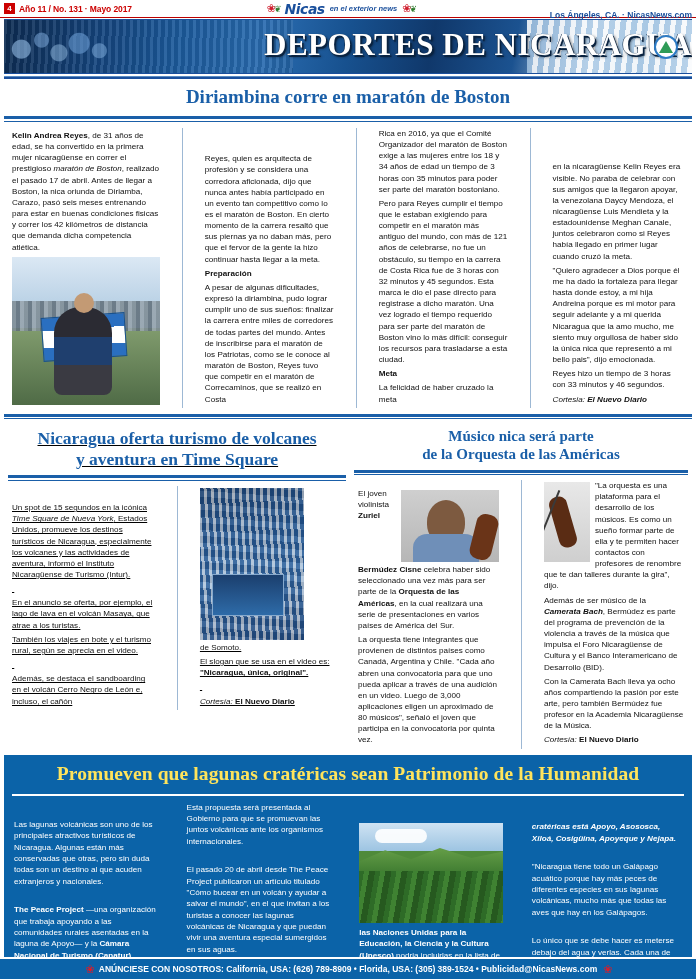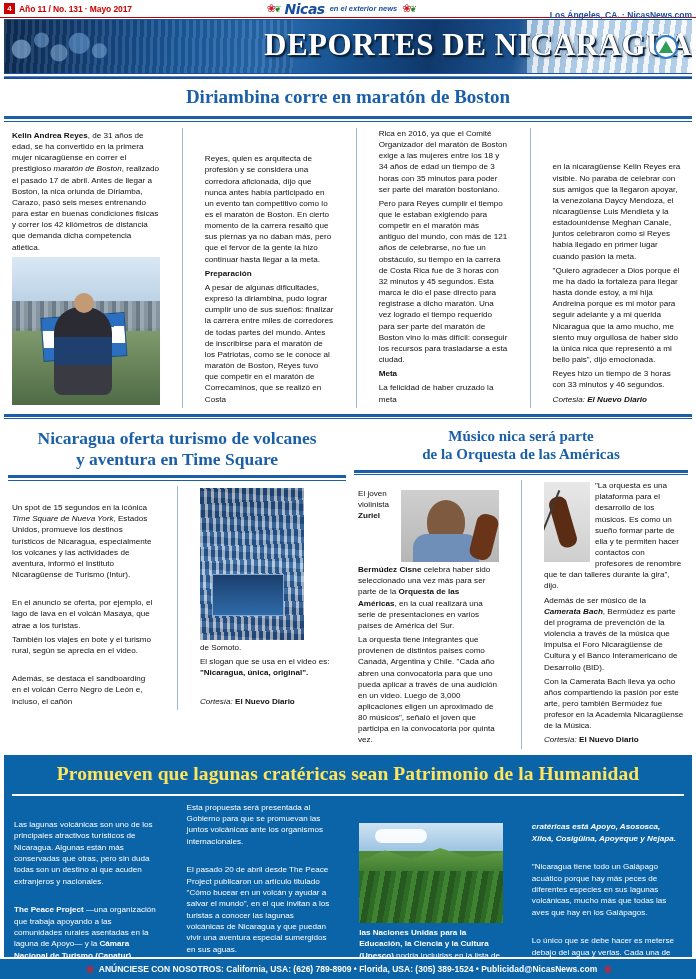--- a/index.html
+++ b/index.html
@@ -357,35 +357,35 @@
 
     <div class="col">
       <p>Rica en 2016, ya que el Comité Organizador del maratón de Boston exige a las mujeres entre los 18 y 34 años de edad un tiempo de 3 horas con 35 minutos para poder ser parte del maratón bostoniano.</p>
       <p>Pero para Reyes cumplir el tiempo que le estaban exigiendo para competir en el maratón más antiguo del mundo, con más de 121 años de celebrarse, no fue un obstáculo, su tiempo en la carrera de Costa Rica fue de 3 horas con 32 minutos y 45 segundos. Esta marca le dio el pase directo para registrase a dicho maratón. Una vez logrado el tiempo requerido para ser parte del maratón de Boston vino lo más difícil: conseguir los recursos para trasladarse a esta ciudad.</p>
       <p class="sub">Meta</p>
       <p>La felicidad de haber cruzado la meta</p>
     </div>
     <div class="vdiv"></div>
 
     <div class="col">
-      <p>en la nicaragüense Kelin Reyes era visible. No paraba de celebrar con sus amigos que la llegaron apoyar, la venezolana Daycy Mendoza, el nicaragüense Luis Mendieta y la estadounidense Meghan Canale, juntos celebraron como si Reyes había llegado en primer lugar cuando pasión la meta.</p>
+      <p>en la nicaragüense Kelin Reyes era visible. No paraba de celebrar con sus amigos que la llegaron apoyar, la venezolana Daycy Mendoza, el nicaragüense Luis Mendieta y la estadounidense Meghan Canale, juntos celebraron como si Reyes había llegado en primer lugar cuando cruzó la meta.</p>
       <p>"Quiero agradecer a Dios porque él me ha dado la fortaleza para llegar hasta donde estoy, a mi hija Andreina porque es mi motor para seguir adelante y a mi querida Nicaragua que la amo mucho, me siento muy orgullosa de haber sido la única nica que representó a mi bello pais", dijo emocionada.</p>
       <p>Reyes hizo un tiempo de 3 horas con 33 minutos y 46 segundos.</p>
       <p class="credit"><span class="lbl">Cortesia: </span><i class="it src">El Nuevo Diario</i></p>
     </div>
   </div>
 
   <div class="rule-pair" style="margin-top:6px">
       <div class="a"></div>
       <div class="b"></div>
     </div>
 
   <div style="display:flex; padding:0 6px;">
 
-    <div style="width:342px;">
+    <div style="width:342px;text-decoration:underline;">
       <div class="headline" style="font-size:17.5px; padding:3px 2px 6px 2px;">
         <div>Nicaragua oferta turismo de volcanes</div>
         <div>y aventura en Time Square</div>
       </div>
       <div class="rule-pair" style="margin:0 2px 5px 2px;">
           <div class="a"></div>
           <div class="b"></div>
         </div>
       <div class="cols" style="padding:0;">
         <div class="col" style="width:171px;">

